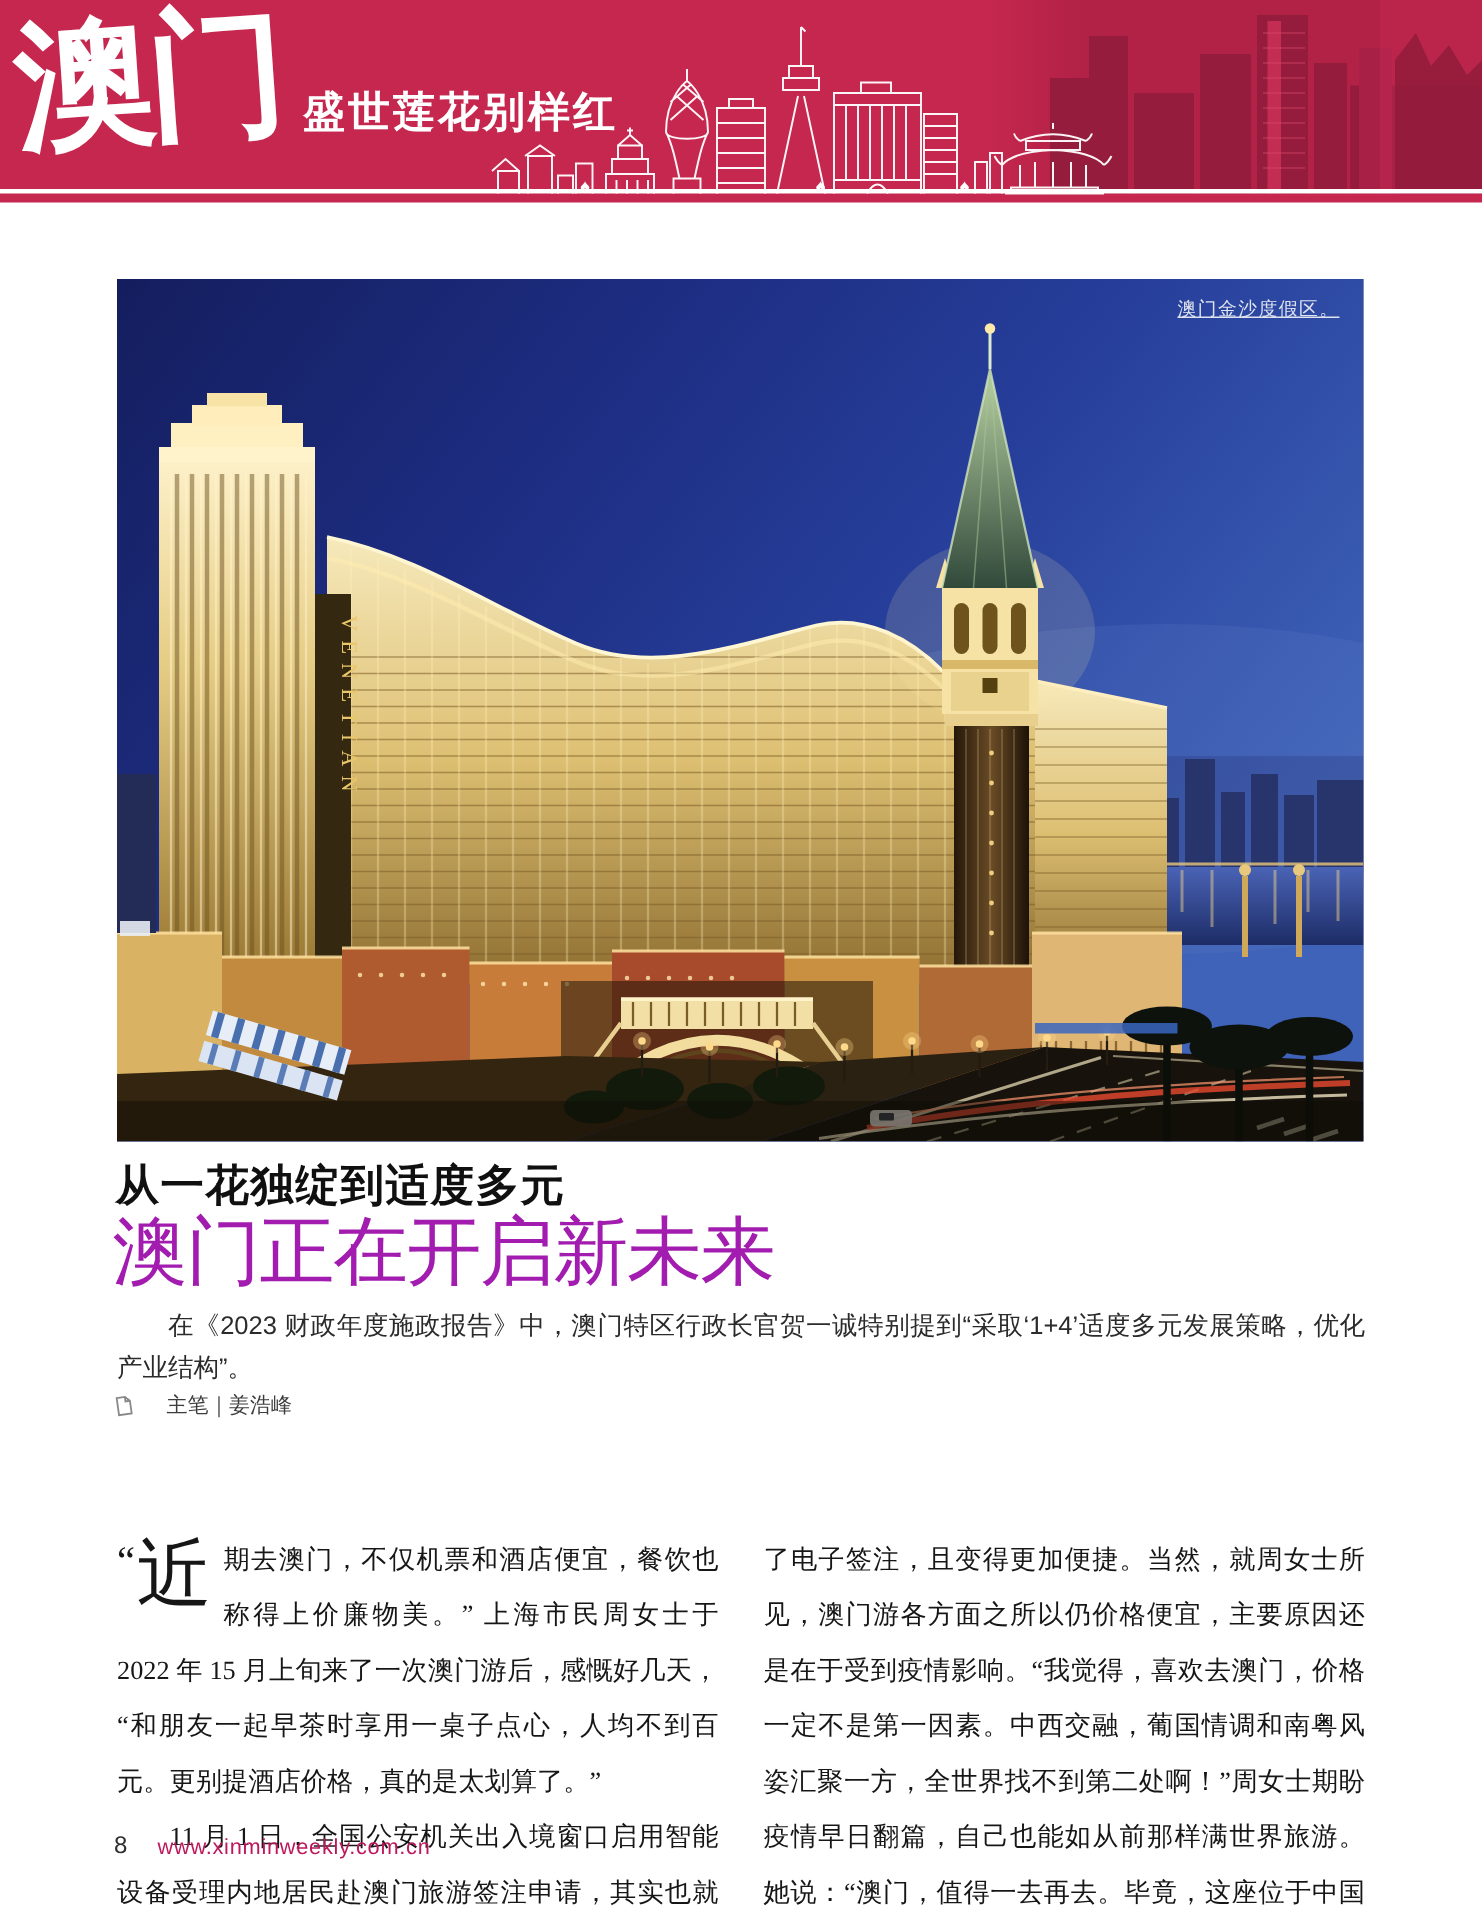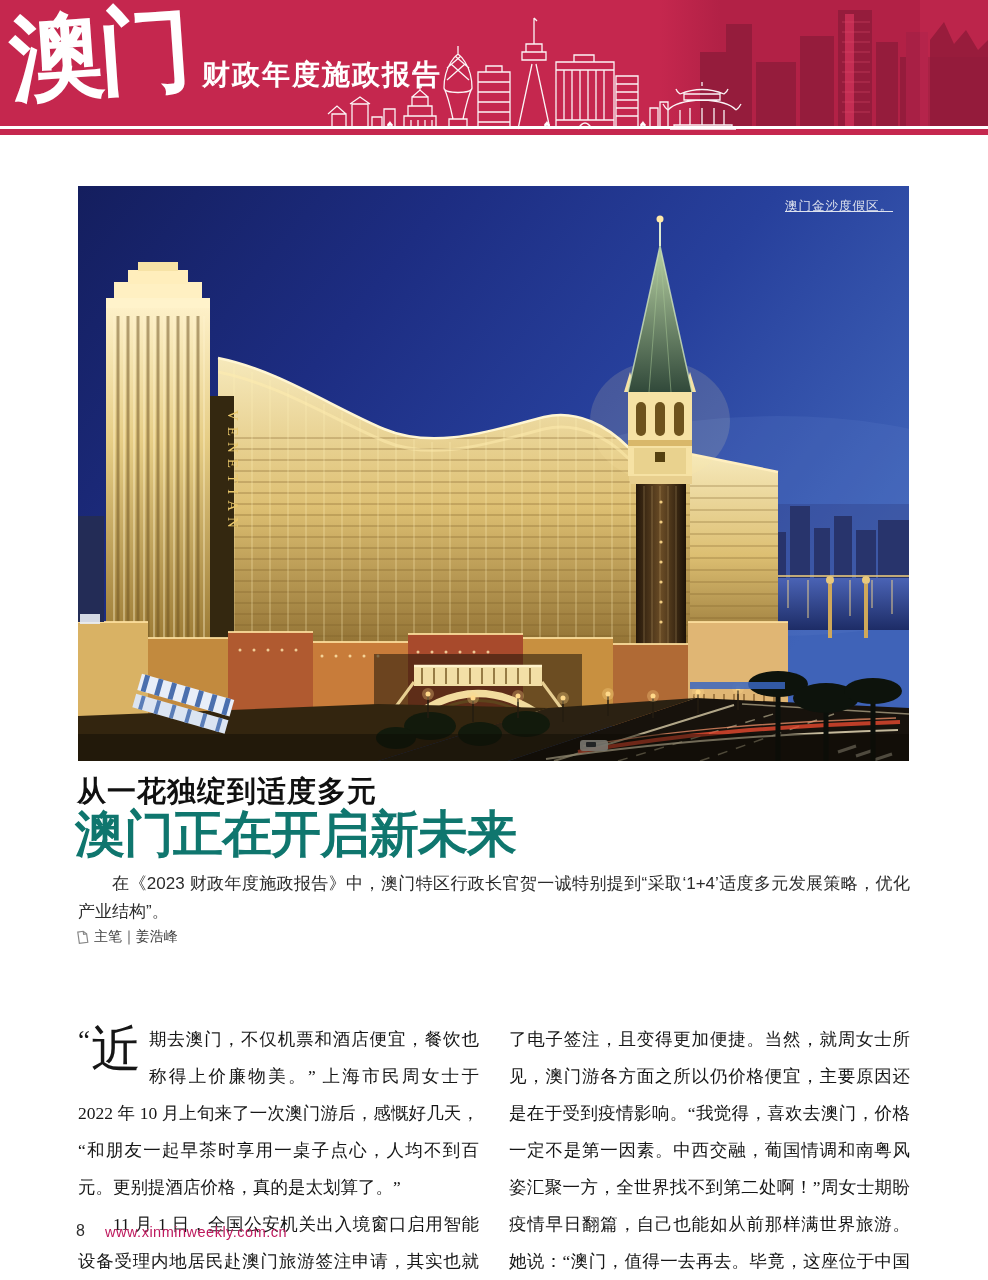--- a/index.html
+++ b/index.html
@@ -16,25 +16,25 @@
   .banner-rule{position:absolute;left:0;bottom:6px;width:988px;height:3px;background:#ffffff;}
   
   .photo{position:absolute;left:78px;top:186px;width:831px;height:575px;margin:0;
          background:#1a2a6e;overflow:hidden;}
   .photo svg{display:block;}
   .caption{position:absolute;top:12px;right:16px;font-size:12.5px;color:#dfe3ee;
          letter-spacing:1px;text-decoration:underline;}
   
   .kicker{position:absolute;left:77px;top:774px;font-size:29px;font-weight:900;color:#101010;
          line-height:34px;letter-spacing:1px;font-family:"Liberation Serif",serif;}
-  .title{position:absolute;left:75px;top:804px;margin:0;font-size:50px;font-weight:700;
-         color:#0f766e;line-height:60px;letter-spacing:-1px;}
+  .title{position:absolute;left:75px;top:804px;margin:0;font-size:50px;font-weight:400;
+         color:#a21caf;line-height:60px;letter-spacing:-1px;}
   .standfirst{position:absolute;left:78px;top:870px;width:832px;margin:0;font-size:17px;
          line-height:28px;color:#2b2b2b;text-indent:2em;text-align:justify;}
-  .byline{position:absolute;left:76px;top:928px;display:flex;align-items:center;gap:5px;
+  .byline{position:absolute;left:76px;top:928px;display:flex;align-items:center;gap:22px;
          font-size:14px;color:#3c3c3c;}
   
   .columns{position:absolute;left:78px;top:1021px;width:832px;display:flex;gap:30px;}
   .col{flex:1;font-family:"Liberation Serif",serif;font-size:17.5px;line-height:37px;
        color:#161616;text-align:justify;}
   .col p{margin:0;}
   .col p.indent{text-indent:2em;}
   .lead{float:left;display:flex;align-items:flex-start;margin:3px 8px 0 0;}
   .oq{font-size:27px;line-height:1;padding-top:3px;}
   .dc{font-size:50px;line-height:1;margin-left:1px;}
@@ -100,21 +100,21 @@
         <path d="M650,129v-21h8v21M660,129v-27h8v27"></path>
         <g>
           <path d="M670,129h66M674,129v-4h58v4M680,125v-15M690,125v-17M702,125v-17M714,125v-17M724,125v-15M668,110q8,-9 34,-10q26,1 34,10M668,110q-3,-2 -5,-6M736,110q3,-2 5,-6M684,100h36v-6h-36zM680,94q22,-9 44,0M680,94q-3,-2 -4,-5M724,94q3,-2 4,-5M702,86v-4"></path>
         </g>
       </g>
       <text x="390" y="128" text-anchor="middle" font-size="12" fill="#ffffff">♠</text>
       <text x="547" y="128" text-anchor="middle" font-size="12" fill="#ffffff">♠</text>
       <text x="643" y="128" text-anchor="middle" font-size="12" fill="#ffffff">♠</text>
     </svg>
     <div class="brand">澳门</div>
-    <div class="section-title">财政年度施政报告</div>
+    <div class="section-title">盛世莲花别样红</div>
     <div class="banner-rule"></div>
   </header>
 
   <figure class="photo">
     <svg width="831" height="575" viewBox="0 0 831 575">
       <defs>
         <linearGradient id="sky" x1="0" y1="0" x2="1" y2="0.55">
           <stop offset="0" stop-color="#141e5e"></stop>
             <stop offset="0.35" stop-color="#1d2d82"></stop>
           <stop offset="0.65" stop-color="#27409c"></stop>
@@ -388,21 +388,21 @@
     </svg>
     <span>主笔｜姜浩峰</span>
   </div>
 
   <div class="columns">
     <div class="col">
       <p>
         <span class="lead">
           <span class="oq">“</span>
           <span class="dc">近</span>
-        </span><span>期去澳门，不仅机票和酒店便宜，餐饮也称得上价廉物美。” 上海市民周女士于 2022 年 10 月上旬来了一次澳门游后，感慨好几天，“和朋友一起早茶时享用一桌子点心，人均不到百元。更别提酒店价格，真的是太划算了。”</span>
+        </span><span>期去澳门，不仅机票和酒店便宜，餐饮也称得上价廉物美。” 上海市民周女士于 2022 年 15 月上旬来了一次澳门游后，感慨好几天，“和朋友一起早茶时享用一桌子点心，人均不到百元。更别提酒店价格，真的是太划算了。”</span>
       </p>
       <p class="indent">11 月 1 日，全国公安机关出入境窗口启用智能设备受理内地居民赴澳门旅游签注申请，其实也就意味着内地赴澳门恢复</p>
     </div>
     <div class="col">
       <p>了电子签注，且变得更加便捷。当然，就周女士所见，澳门游各方面之所以仍价格便宜，主要原因还是在于受到疫情影响。“我觉得，喜欢去澳门，价格一定不是第一因素。中西交融，葡国情调和南粤风姿汇聚一方，全世界找不到第二处啊！”周女士期盼疫情早日翻篇，自己也能如从前那样满世界旅游。她说：“澳门，值得一去再去。毕竟，这座位于中国南方的世界知名小城，</p>
     </div>
   </div>
 
   <div class="pagenum">8</div>
   <div class="site">www.xinminweekly.com.cn</div>

